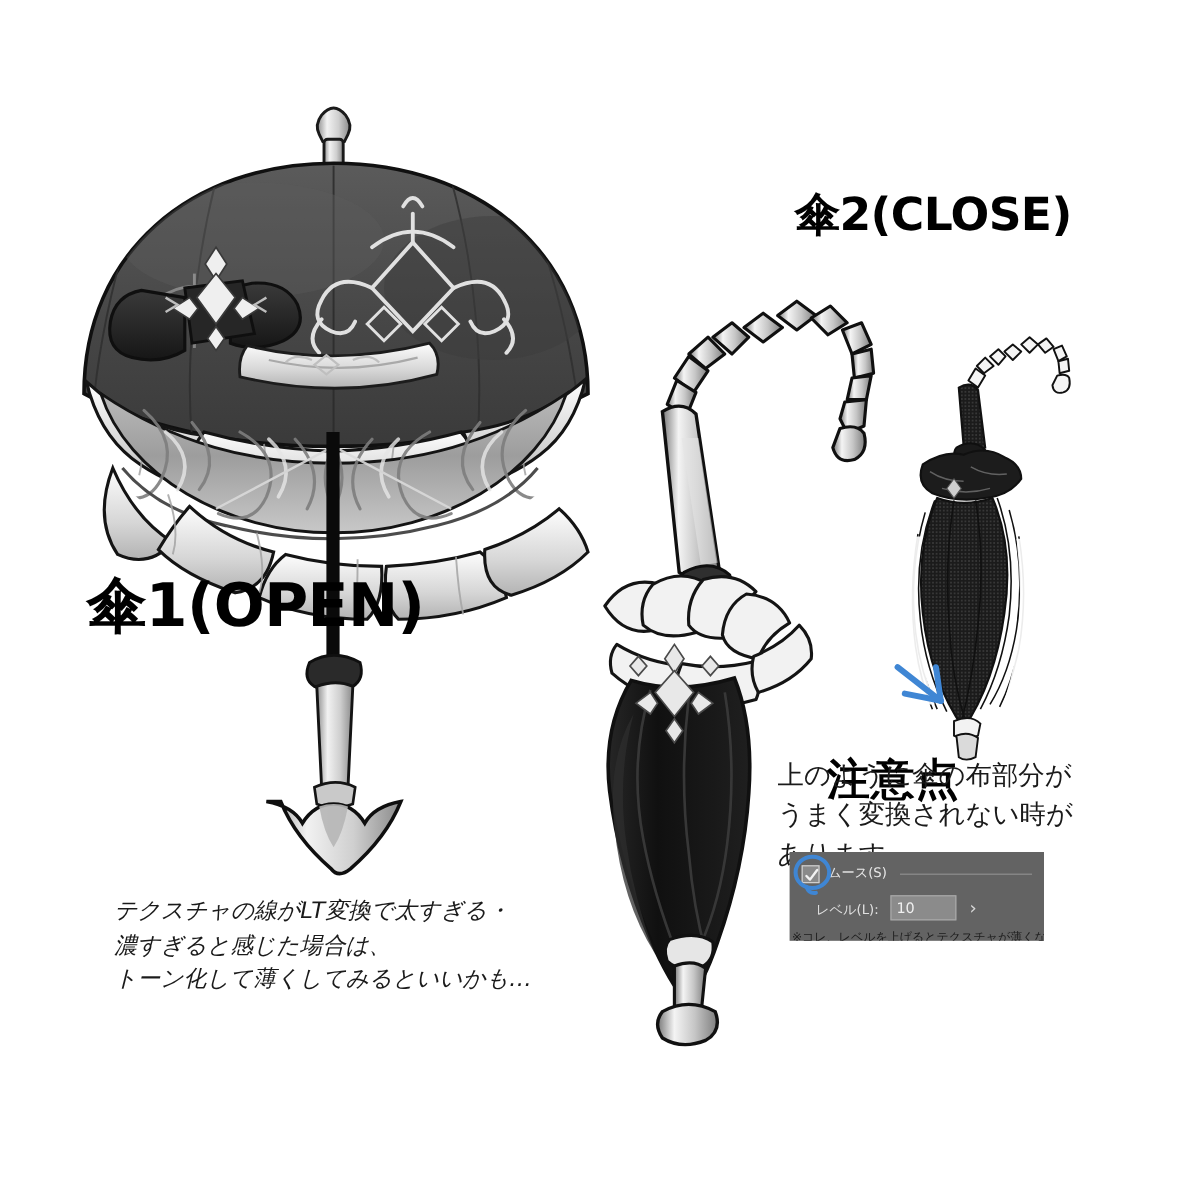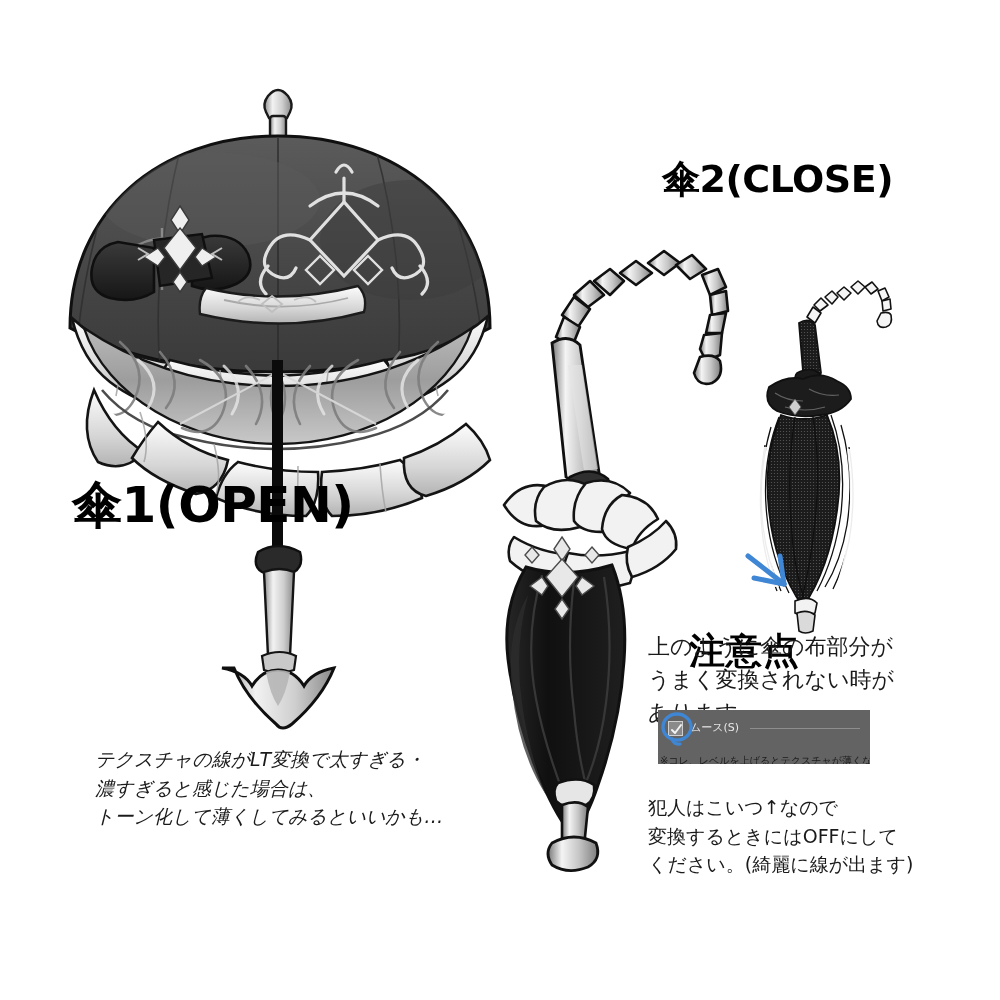--- a/index.html
+++ b/index.html
@@ -49,21 +49,21 @@
     font-family: "DejaVu Sans", "Liberation Sans", sans-serif;
   }
   #note-backside { left: 68px;  top: 572px; font-size: 19px; }
   #note-texture  { left: 95px;  top: 745px; font-size: 19px; line-height: 1.5; font-style: italic; }
   #note-caution-top { left: 648px; top: 630px; font-size: 22px; line-height: 1.5; }
   #note-caution-bottom { left: 648px; top: 793px; font-size: 19px; line-height: 1.5; }
 
   
   #dialog-inset {
     left: 658px; top: 710px;
-    width: 212px; height: 54px;
+    width: 212px; height: 74px;
     background: #636363;
     overflow: hidden;
     box-shadow: 0 0 0 0 transparent;
   }
   #dialog-inset .row { position: absolute; }
   #dlg-check-row { left: 10px; top: 10px; right: 6px; height: 18px; }
   .dlg-checkbox {
     position: absolute; left: 0; top: 1px;
     width: 15px; height: 15px;
     background: #8a8a8a;
@@ -480,36 +480,40 @@
 
 
   <div class="abs note" id="note-texture">テクスチャの線がLT変換で太すぎる・
 濃すぎると感じた場合は、
 トーン化して薄くしてみるといいかも…</div>
 
   <div class="abs note" id="note-caution-top">上のように傘の布部分が
 うまく変換されない時が
 あります。</div>
 
-  <div class="abs note" id="note-caution-bottom">犯人はこいつ↑なので
-変換するときにはOFFにして
-ください。(綺麗に線が出ます)</div>
 
   <div class="abs" id="dialog-inset">
 
     <div class="row" id="dlg-check-row">
       <div class="dlg-checkbox">
         <svg width="13" height="13" viewBox="0 0 13 13">
           <path d="M2 7 L5 10 L11 2" fill="none" stroke="#f2f2f2" stroke-width="2" stroke-linecap="round" stroke-linejoin="round"></path>
         </svg>
       </div>
       <div id="dlg-check-label">ムース(S)</div>
       <div id="dlg-rule"></div>
     </div>
 
+    <div class="row" id="dlg-level-row">
+      <div id="dlg-level-label">レベル(L):</div>
+      <div id="dlg-level-field">
+        <div id="dlg-level-value">10</div>
+      </div>
+      <div id="dlg-arrow">›</div>
+    </div>
 
     <div id="dlg-footnote">※コレ、レベルを上げるとテクスチャが薄くなり…</div>
 
     <svg id="dlg-blue-circle" viewBox="0 0 34 32">
       <ellipse cx="17" cy="15" rx="14" ry="13" fill="none" stroke="#3f86d4" stroke-width="3.4"></ellipse>
       <path d="M12 27 q2 6 8 5" fill="none" stroke="#3f86d4" stroke-width="3.2" stroke-linecap="round"></path>
     </svg>
   </div>
 
 </div>

